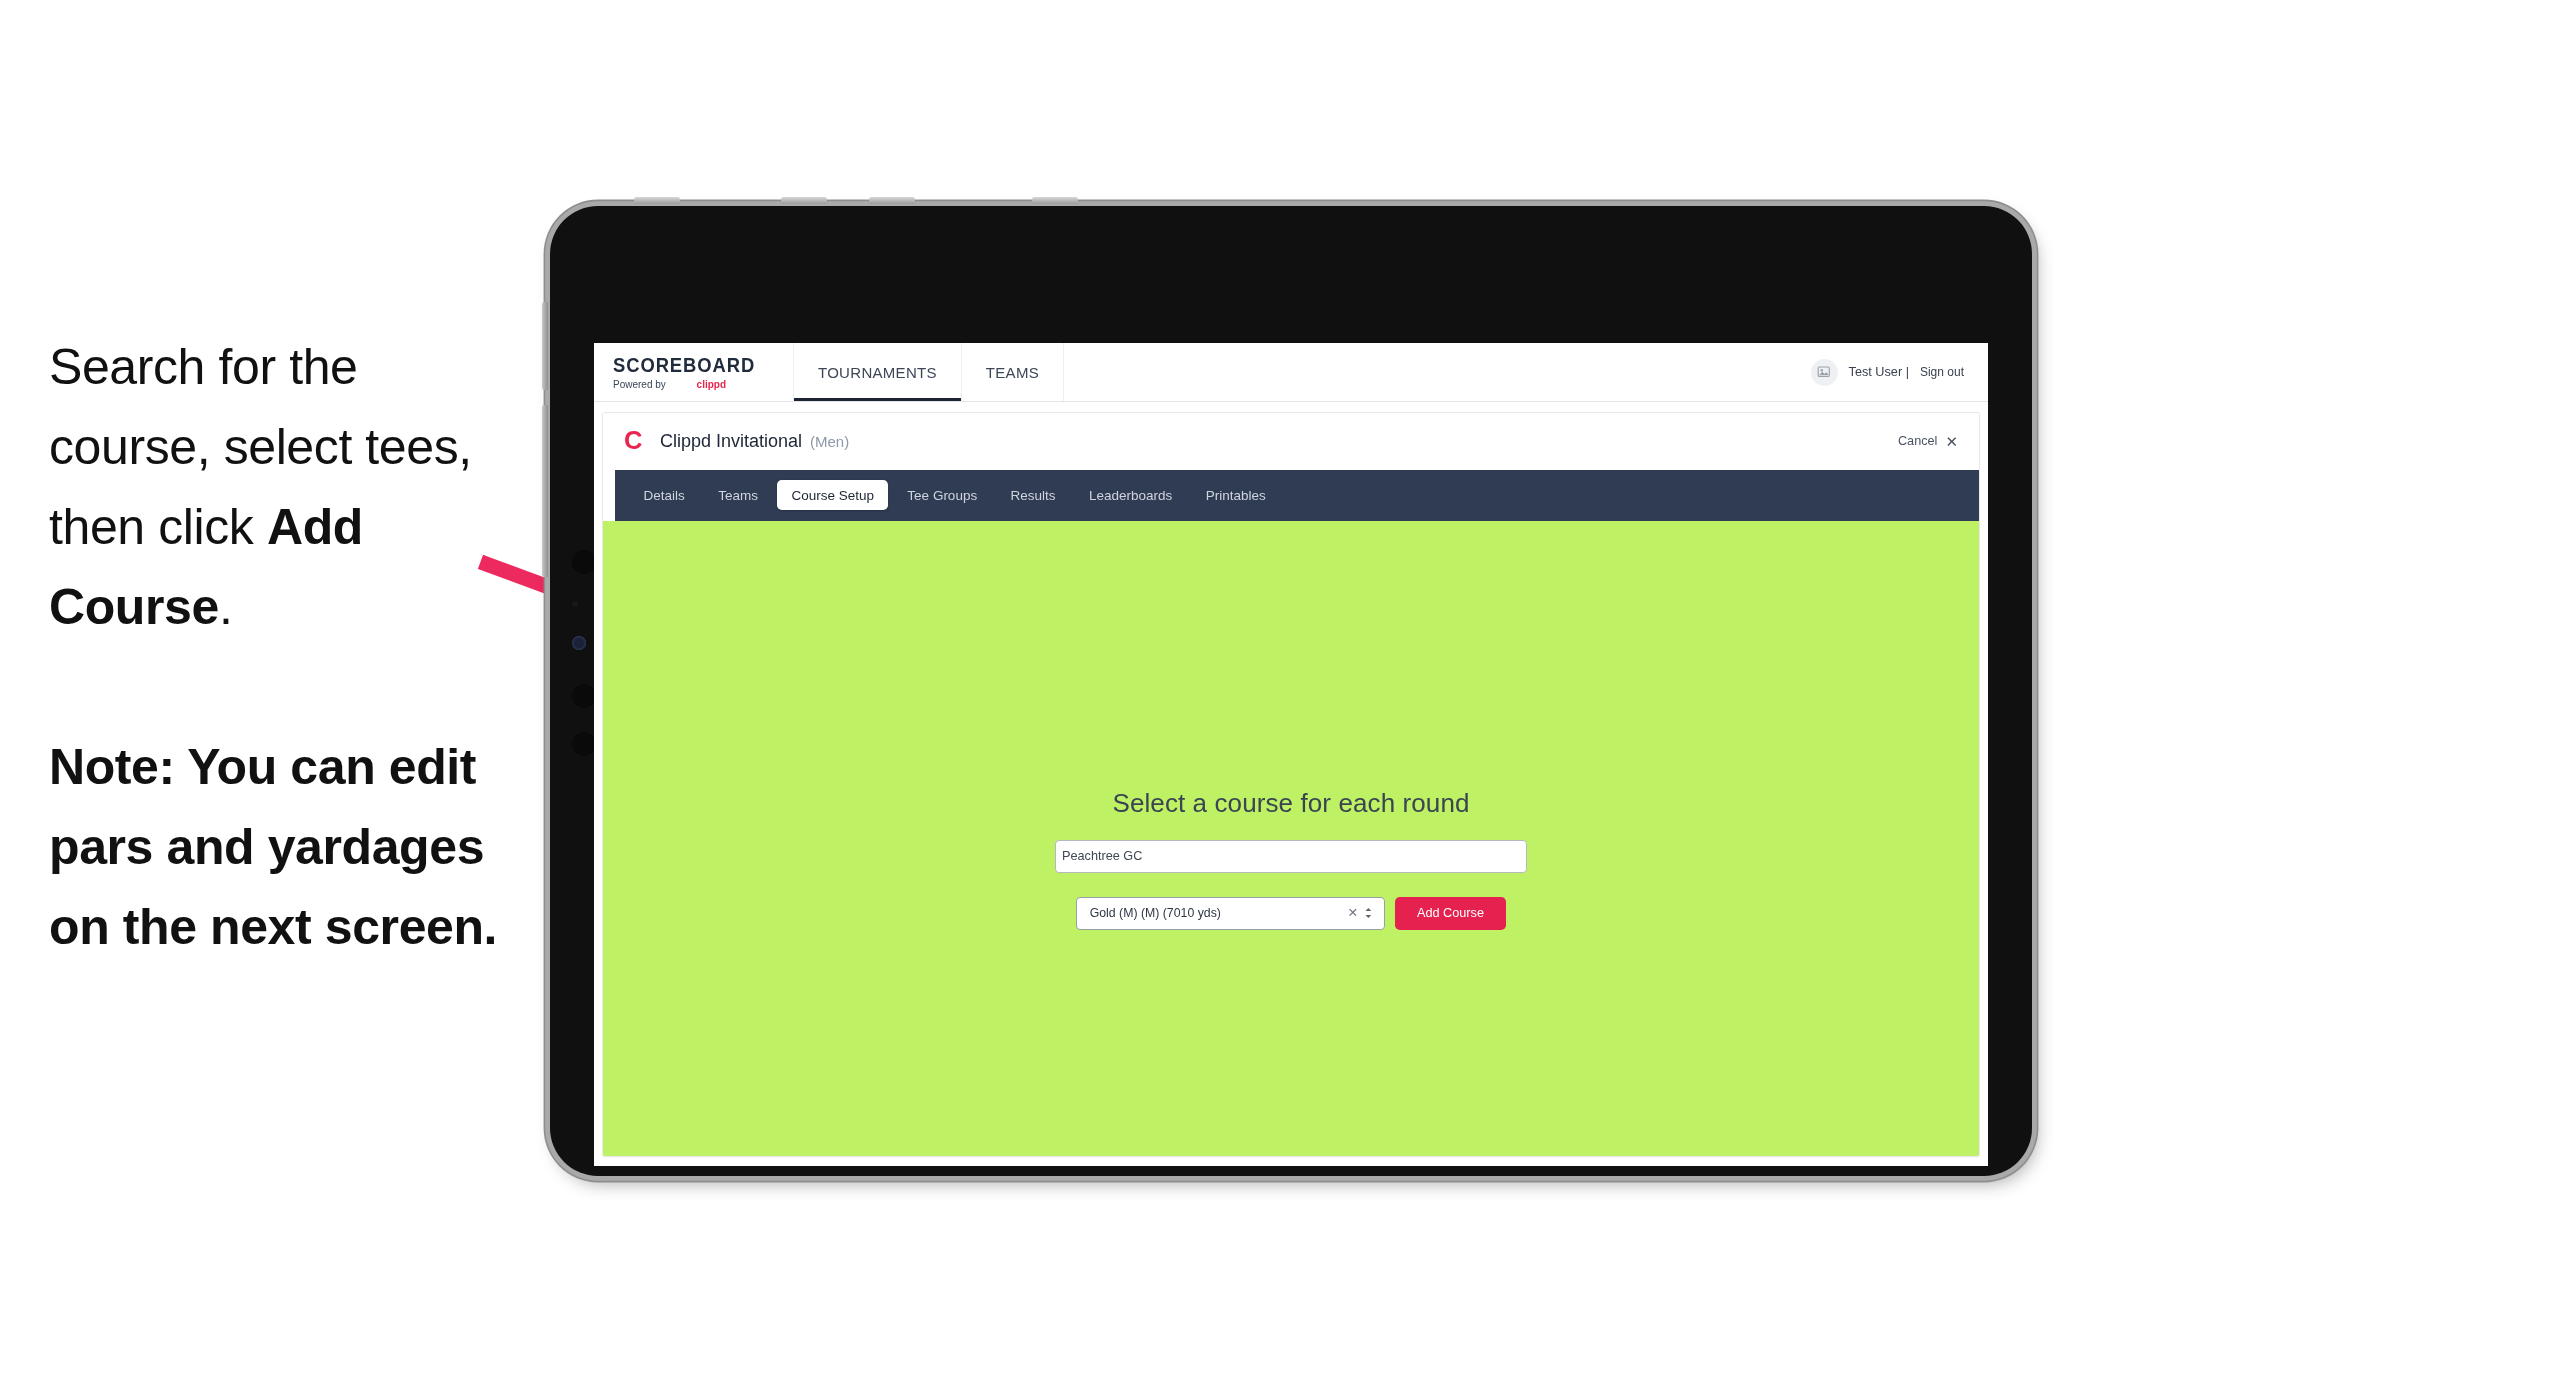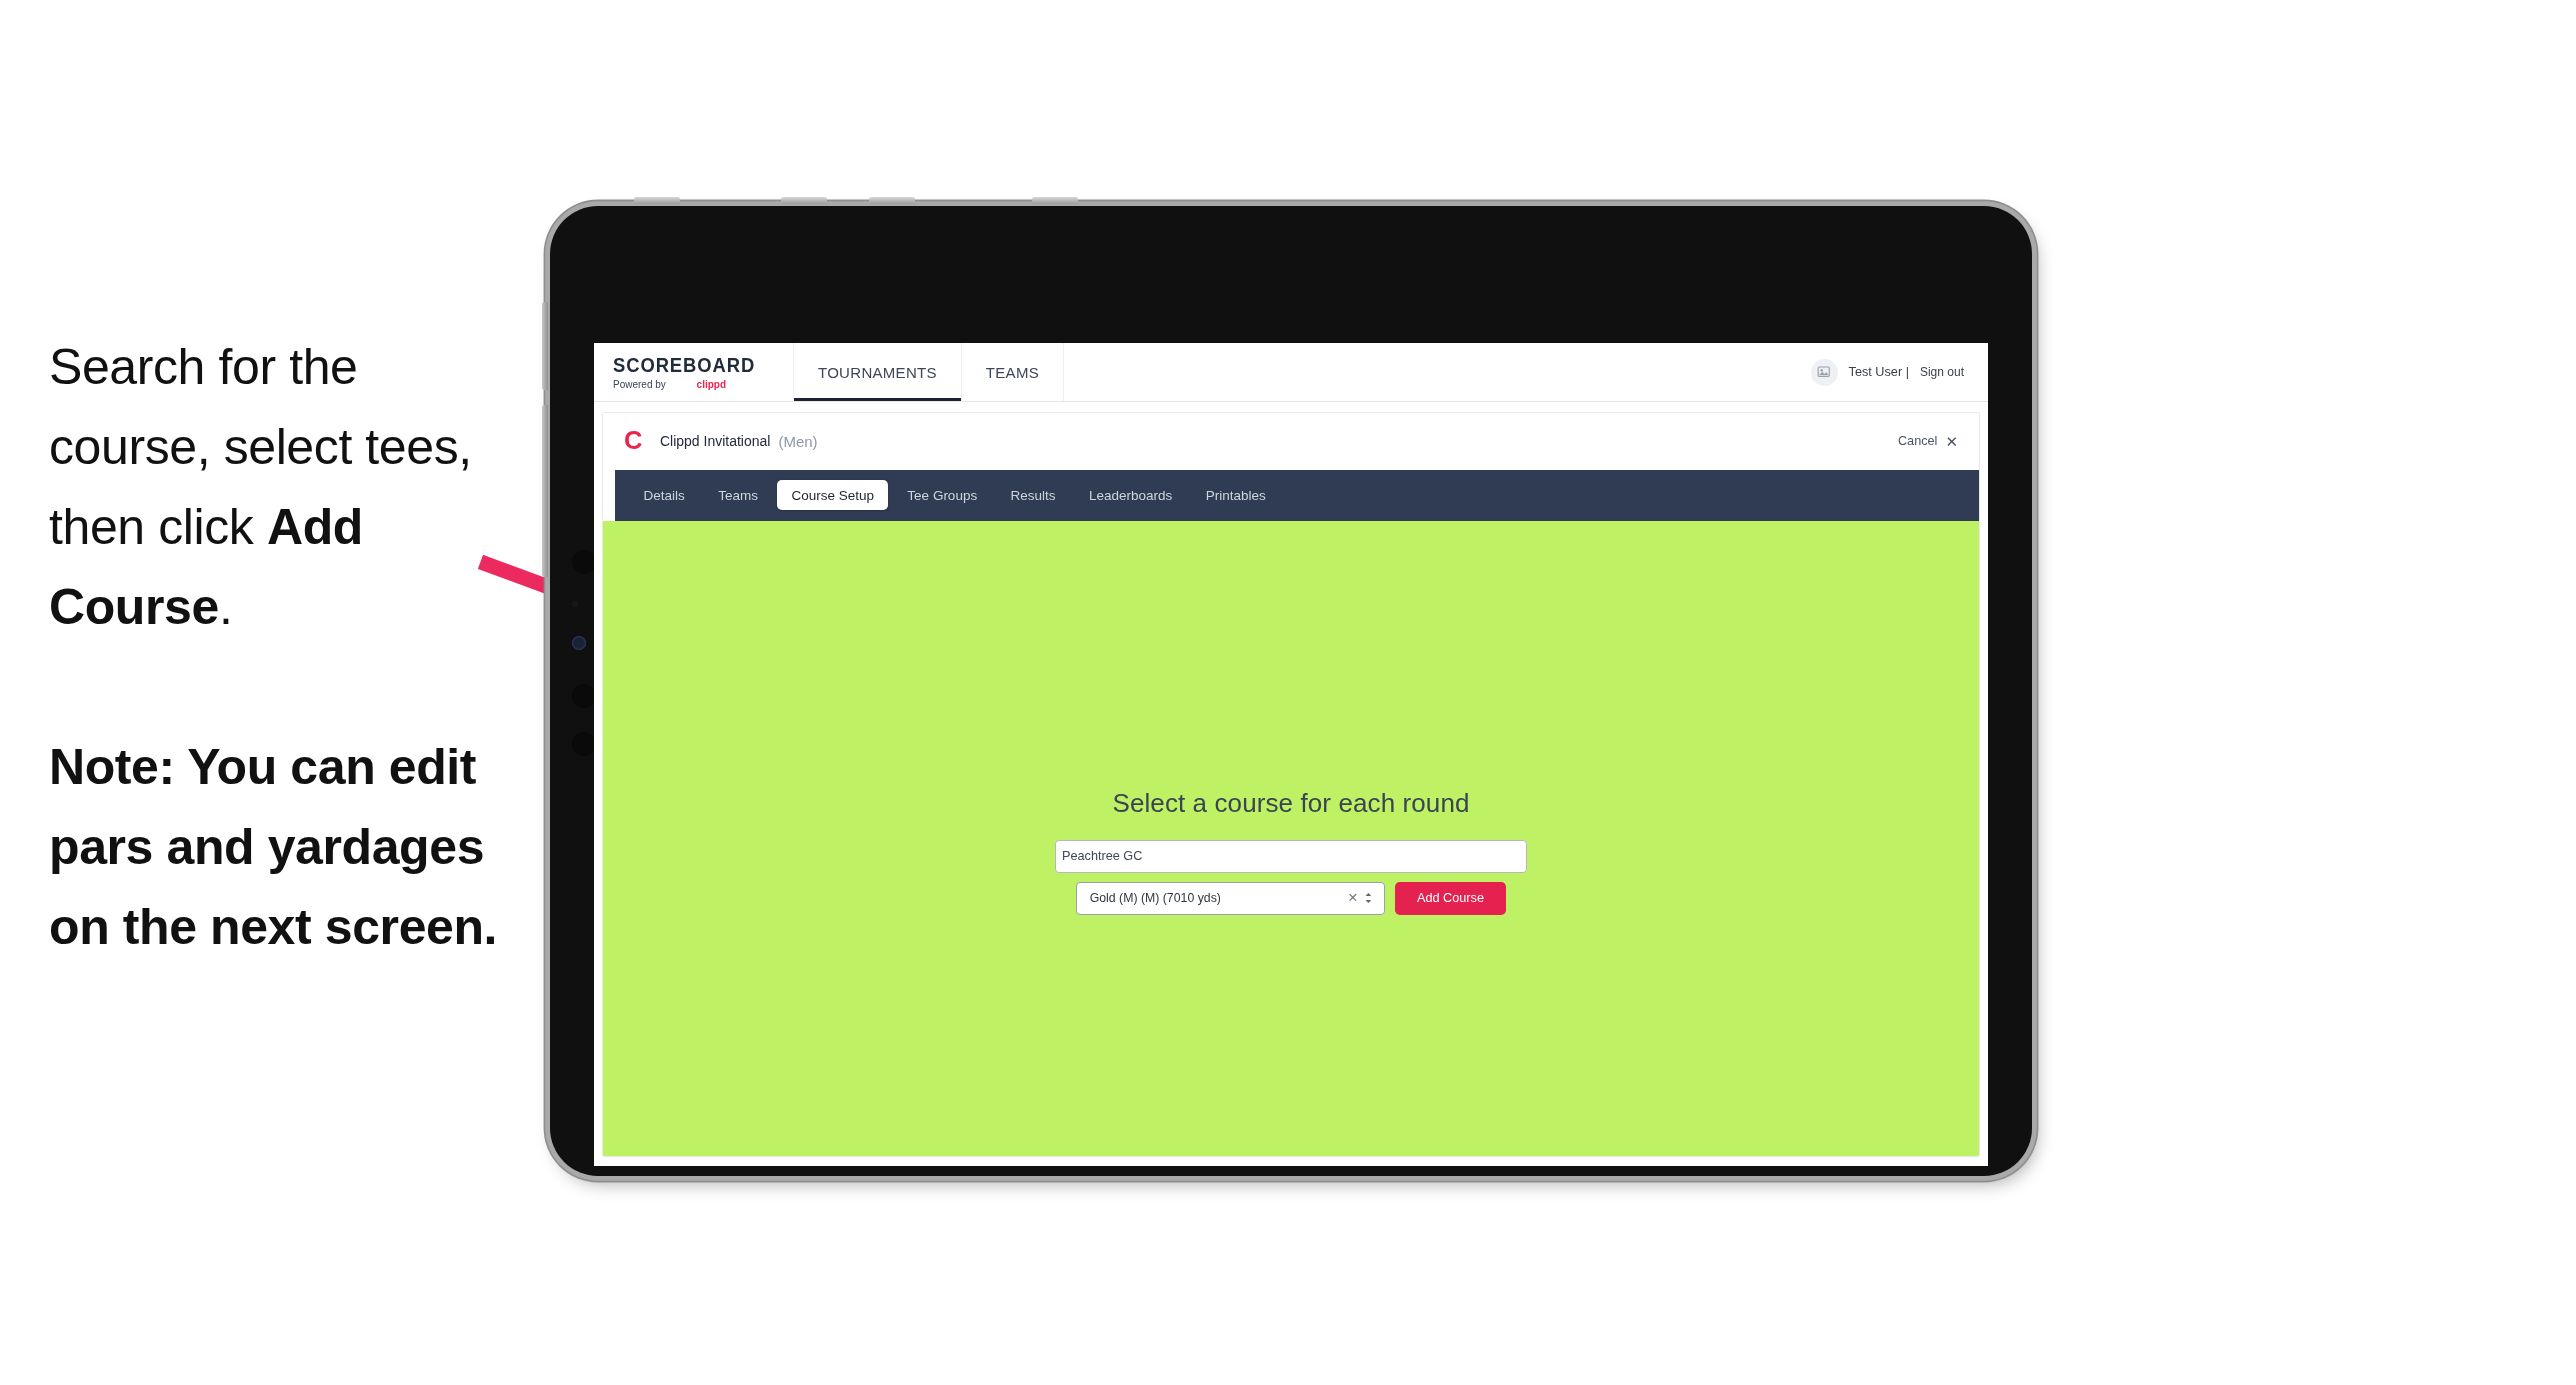--- a/index.html
+++ b/index.html
@@ -215,21 +215,21 @@
     background: #ffffff;
   }
   .logo-c {
     font-size: 25.5px;
     font-weight: 700;
     color: #e8264f;
     margin-right: 17.5px;
     line-height: 1;
   }
   .tourney-name {
-    font-size: 14px;
+    font-size: 18px;
     color: #21293a;
     font-weight: 400;
   }
   .tourney-gender {
     font-size: 15px;
     color: #8e98a8;
     margin-left: 8px;
   }
   .cancel-wrap {
     margin-left: auto;
@@ -298,21 +298,21 @@
     border-radius: 4px;
     background: #ffffff;
     display: flex;
     align-items: center;
     padding: 0 6px;
     font-size: 12.7px;
     color: #3f4754;
     cursor: text;
   }
   .row-tee {
-    margin-top: 9px;
+    margin-top: 24px;
     width: 430px;
     display: flex;
     align-items: center;
     gap: 9.6px;
   }
   .field-tee {
     flex: 1;
     height: 33px;
     border: 0.8px solid #9aa0a8;
     border-radius: 4px;

